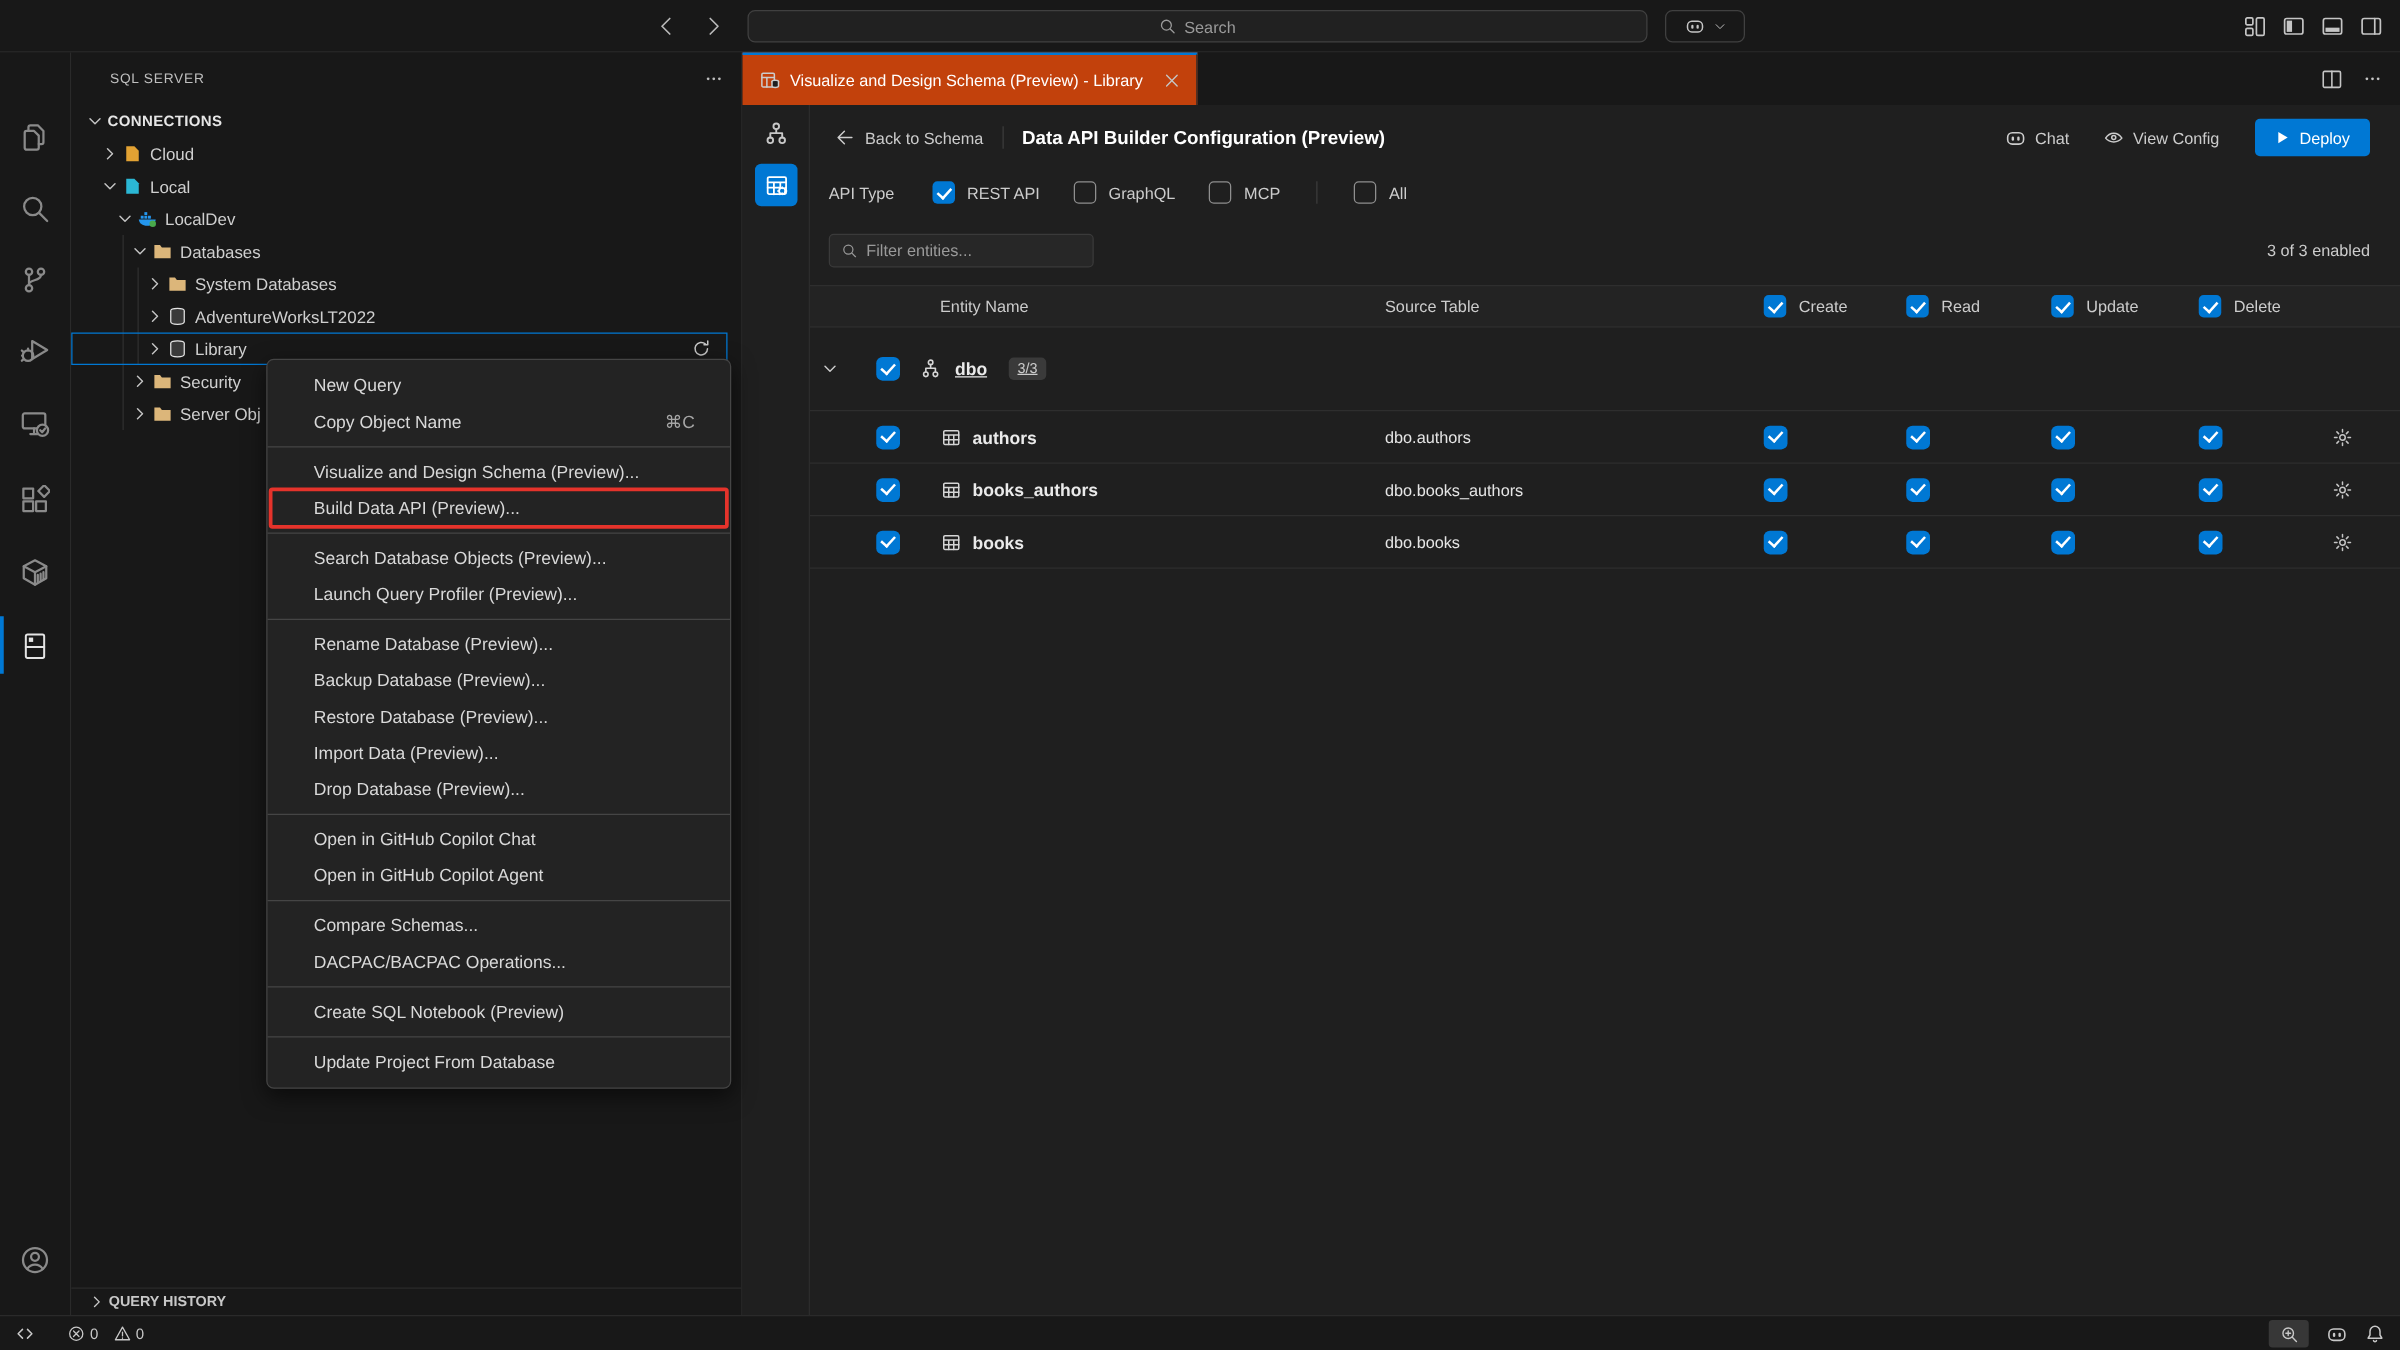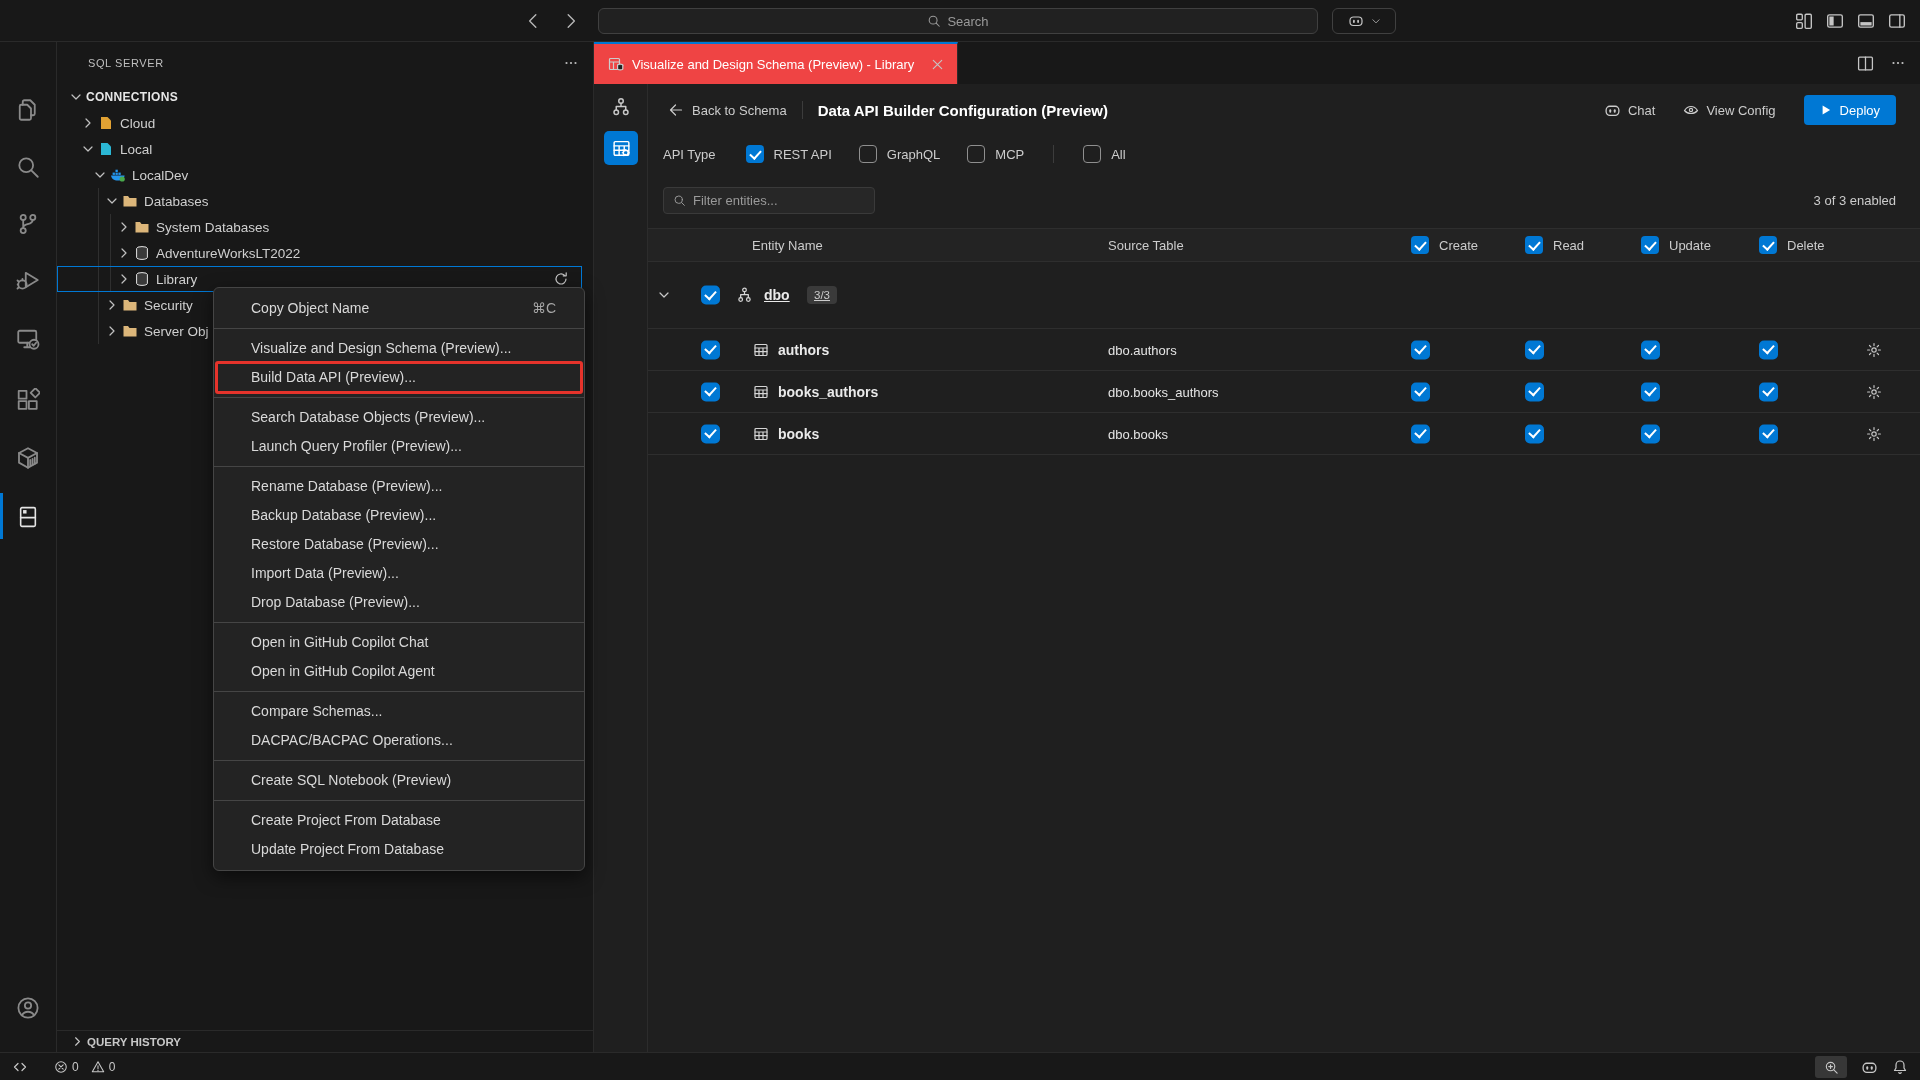--- a/index.html
+++ b/index.html
@@ -40,21 +40,21 @@
   
   #ctxmenu { position:absolute; left:213px; top:287px; width:372px; background:#232323; border:1px solid #454545; border-radius:6px; box-shadow:0 6px 18px rgba(0,0,0,.55); padding:6px 0; z-index:50; }
   .mi { height:29px; line-height:29px; padding:0 28px 0 37px; font-size:14px; color:#d9d9d9; position:relative; cursor:pointer; display:flex; }
   .mi .shortcut { margin-left:auto; color:#a6a6a6; }
   .mi.hl::after { content:''; position:absolute; left:1px; right:1px; top:-2px; bottom:-2px; border:3px solid #e5332b; border-radius:3px; pointer-events:none; }
   .mdiv { height:1px; background:#454545; margin:5px 0; }
 
   
   #editor { position:absolute; left:594px; top:42px; right:0; bottom:28px; background:#1f1f1f; }
   .tabbar { position:absolute; left:0; top:0; right:0; height:42px; background:#181818; }
-  .tab { position:absolute; left:0; top:0; height:42px; background:#ef4444; border-top:2px solid #0078d4; border-right:1px solid #2a2a2a; display:flex; align-items:center; gap:8px; padding:0 12px 0 14px; cursor:pointer; }
+  .tab { position:absolute; left:0; top:0; height:42px; background:#c2410c; border-top:2px solid #0078d4; border-right:1px solid #2a2a2a; display:flex; align-items:center; gap:8px; padding:0 12px 0 14px; cursor:pointer; }
   .tab-title { font-size:13px; color:#ffffff; white-space:nowrap; }
   .tab-close { color:#c5c5c5; margin-left:8px; cursor:pointer; }
   .tab-actions { position:absolute; right:14px; top:0; height:42px; display:flex; align-items:center; gap:16px; color:#c5c5c5; }
   .ebody { position:absolute; left:0; top:42px; right:0; bottom:0; }
   .strip { position:absolute; left:0; top:0; width:54px; bottom:0; border-right:1px solid #2c2c2c; }
   .strip-tool { position:absolute; left:10px; width:34px; height:34px; display:flex; align-items:center; justify-content:center; color:#c8c8c8; cursor:pointer; border-radius:5px; }
   .strip-tool.active { background:#0078d4; color:#ffffff; }
   .emain { position:absolute; left:54px; top:0; right:0; bottom:0; }
   .phead { height:52px; display:flex; align-items:center; padding:0 24px 0 20px; }
   .back-btn { display:flex; align-items:center; gap:8px; font-size:13px; color:#cccccc; cursor:pointer; }
@@ -397,20 +397,23 @@
         <svg class="ic" width="15" height="15" viewBox="0 0 16 16">
           <path d="M6 4l4 4-4 4"></path>
         </svg>
       </span>
     <span>QUERY HISTORY</span>
   </div>
 </div>
 
 <div id="ctxmenu">
   <div class="mi">
+      <span>New Query</span>
+    </div>
+  <div class="mi">
       <span>Copy Object Name</span>
       <span class="shortcut">⌘C</span>
     </div>
   <div class="mdiv"></div>
   <div class="mi">
       <span>Visualize and Design Schema (Preview)...</span>
     </div>
   <div class="mi hl">
       <span>Build Data API (Preview)...</span>
     </div>
@@ -449,23 +452,20 @@
       <span>Compare Schemas...</span>
     </div>
   <div class="mi">
       <span>DACPAC/BACPAC Operations...</span>
     </div>
   <div class="mdiv"></div>
   <div class="mi">
       <span>Create SQL Notebook (Preview)</span>
     </div>
   <div class="mdiv"></div>
-  <div class="mi">
-      <span>Create Project From Database</span>
-    </div>
   <div class="mi">
       <span>Update Project From Database</span>
     </div>
 </div>
 
 <div id="editor">
   <div class="tabbar">
     <div class="tab">
       <span>
           <svg class="ic" width="16" height="16" viewBox="0 0 16 16">

